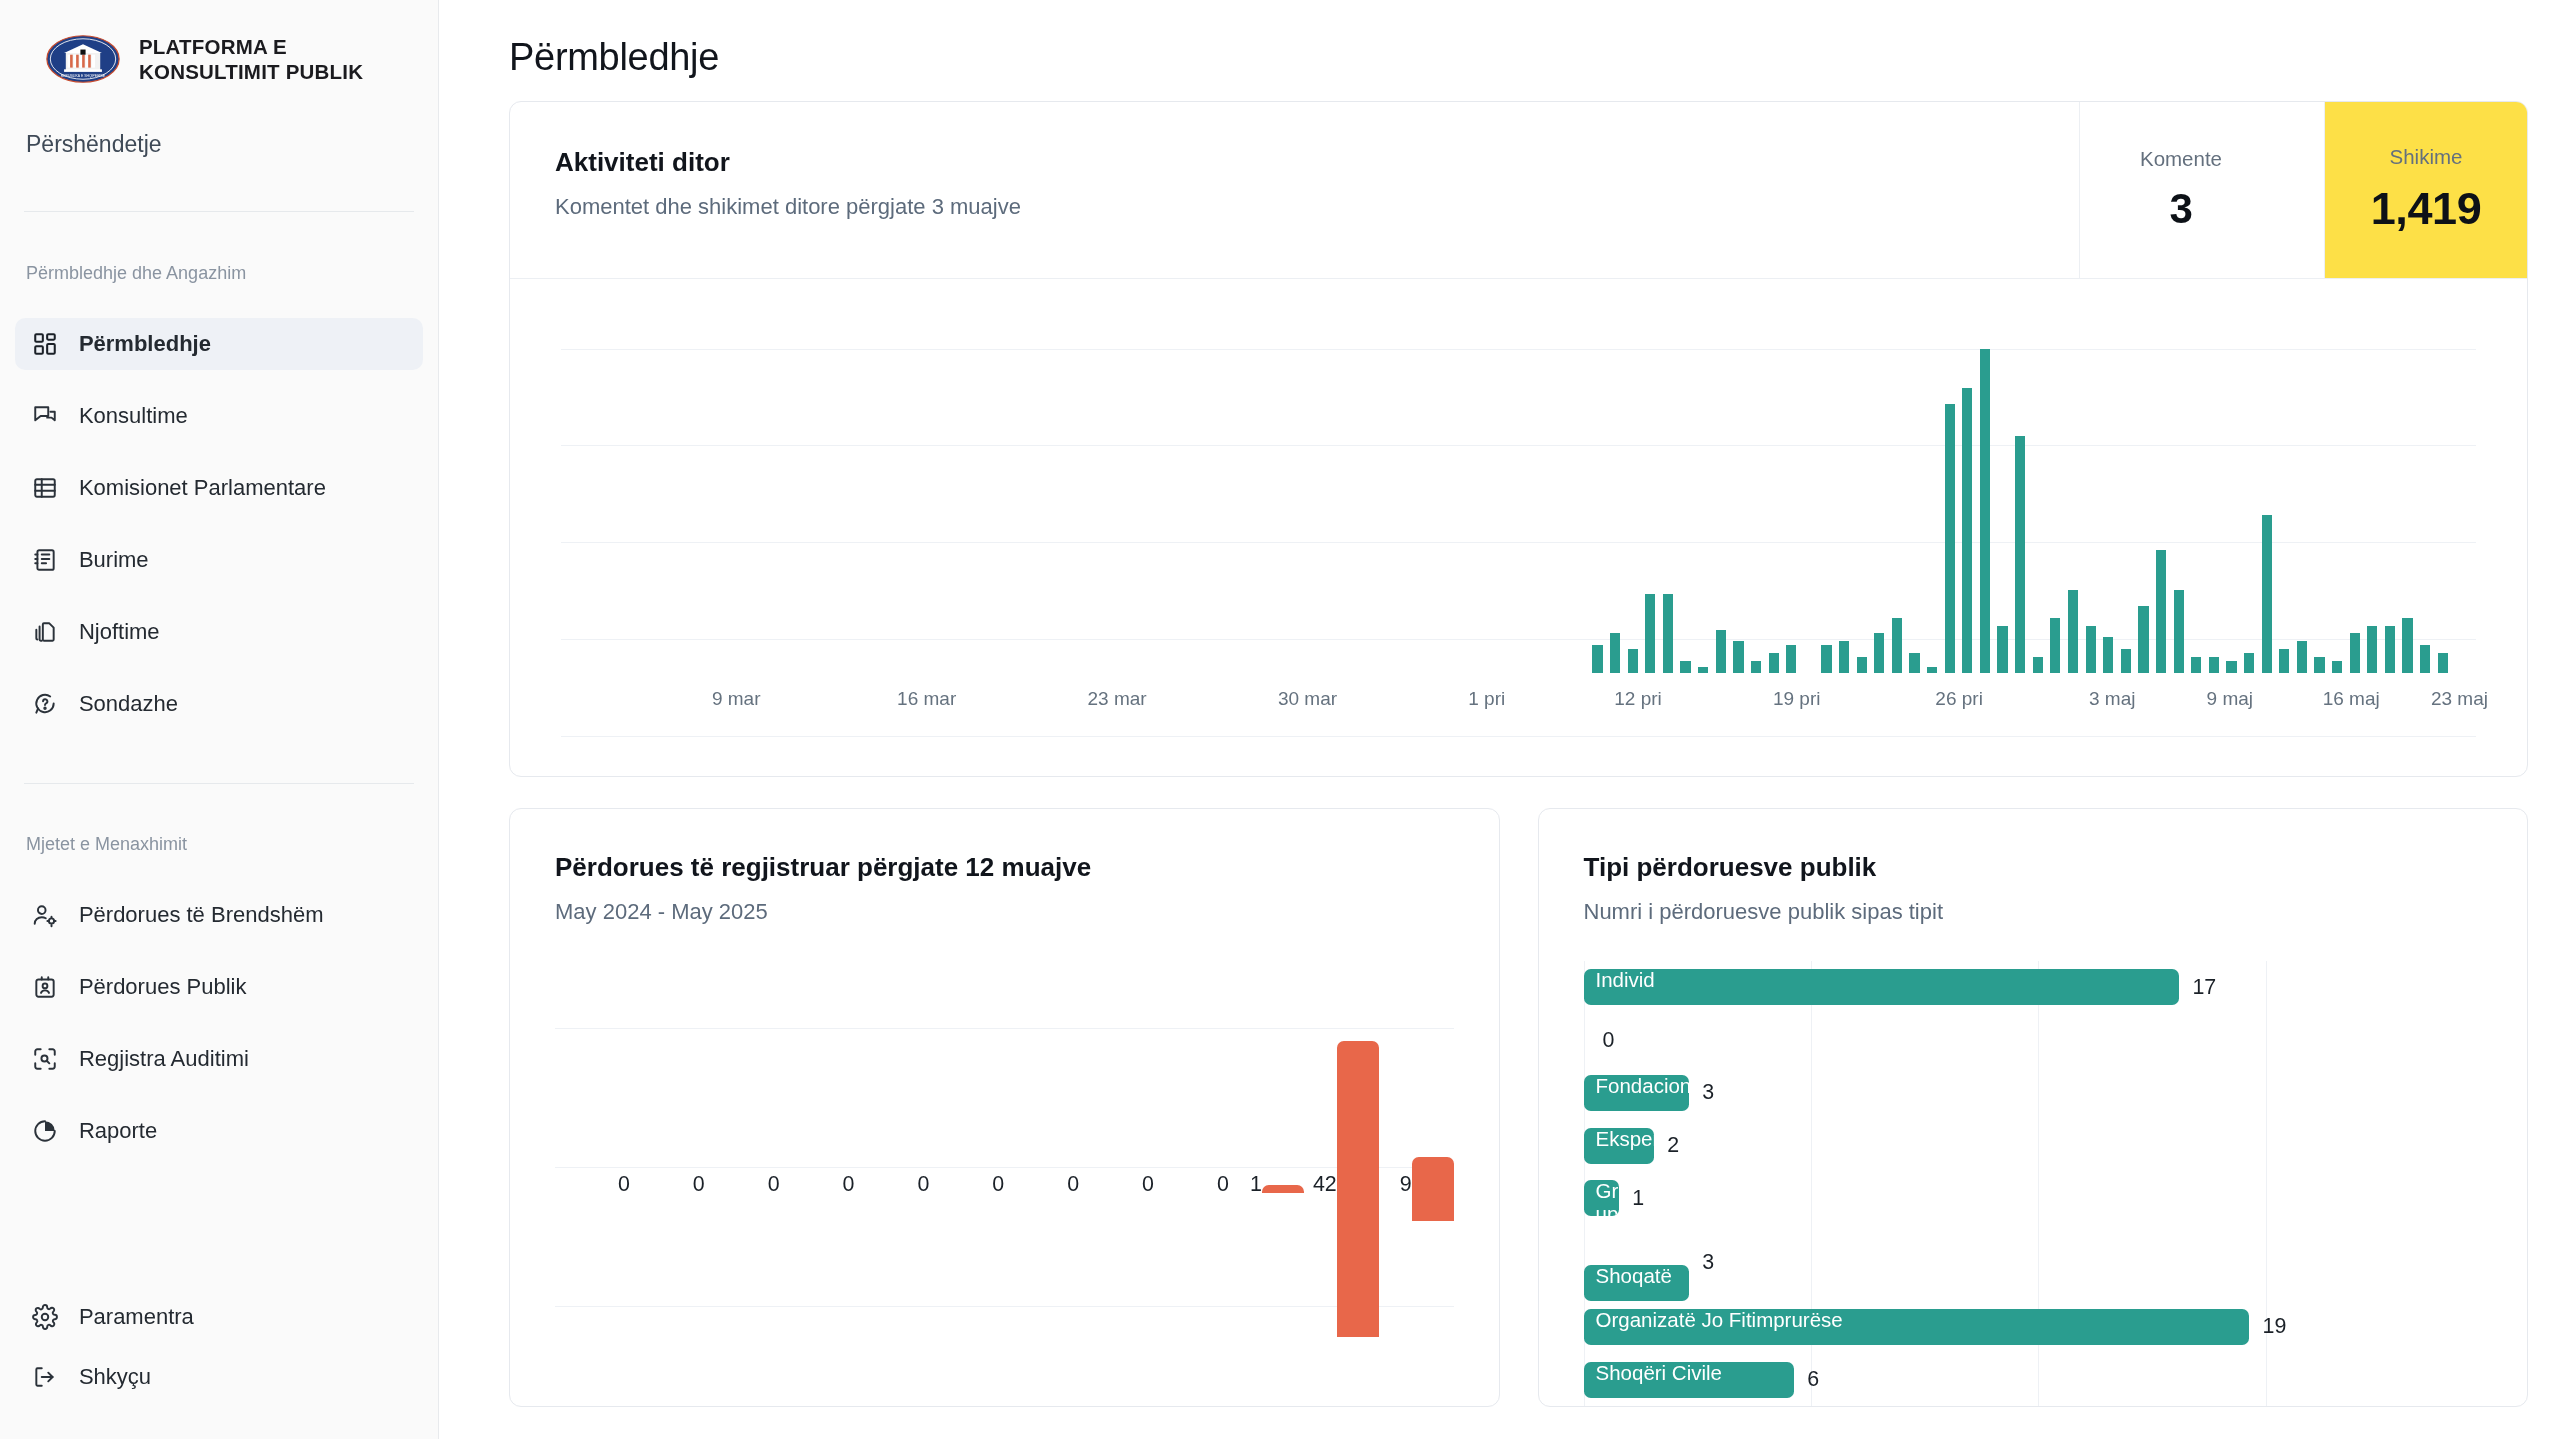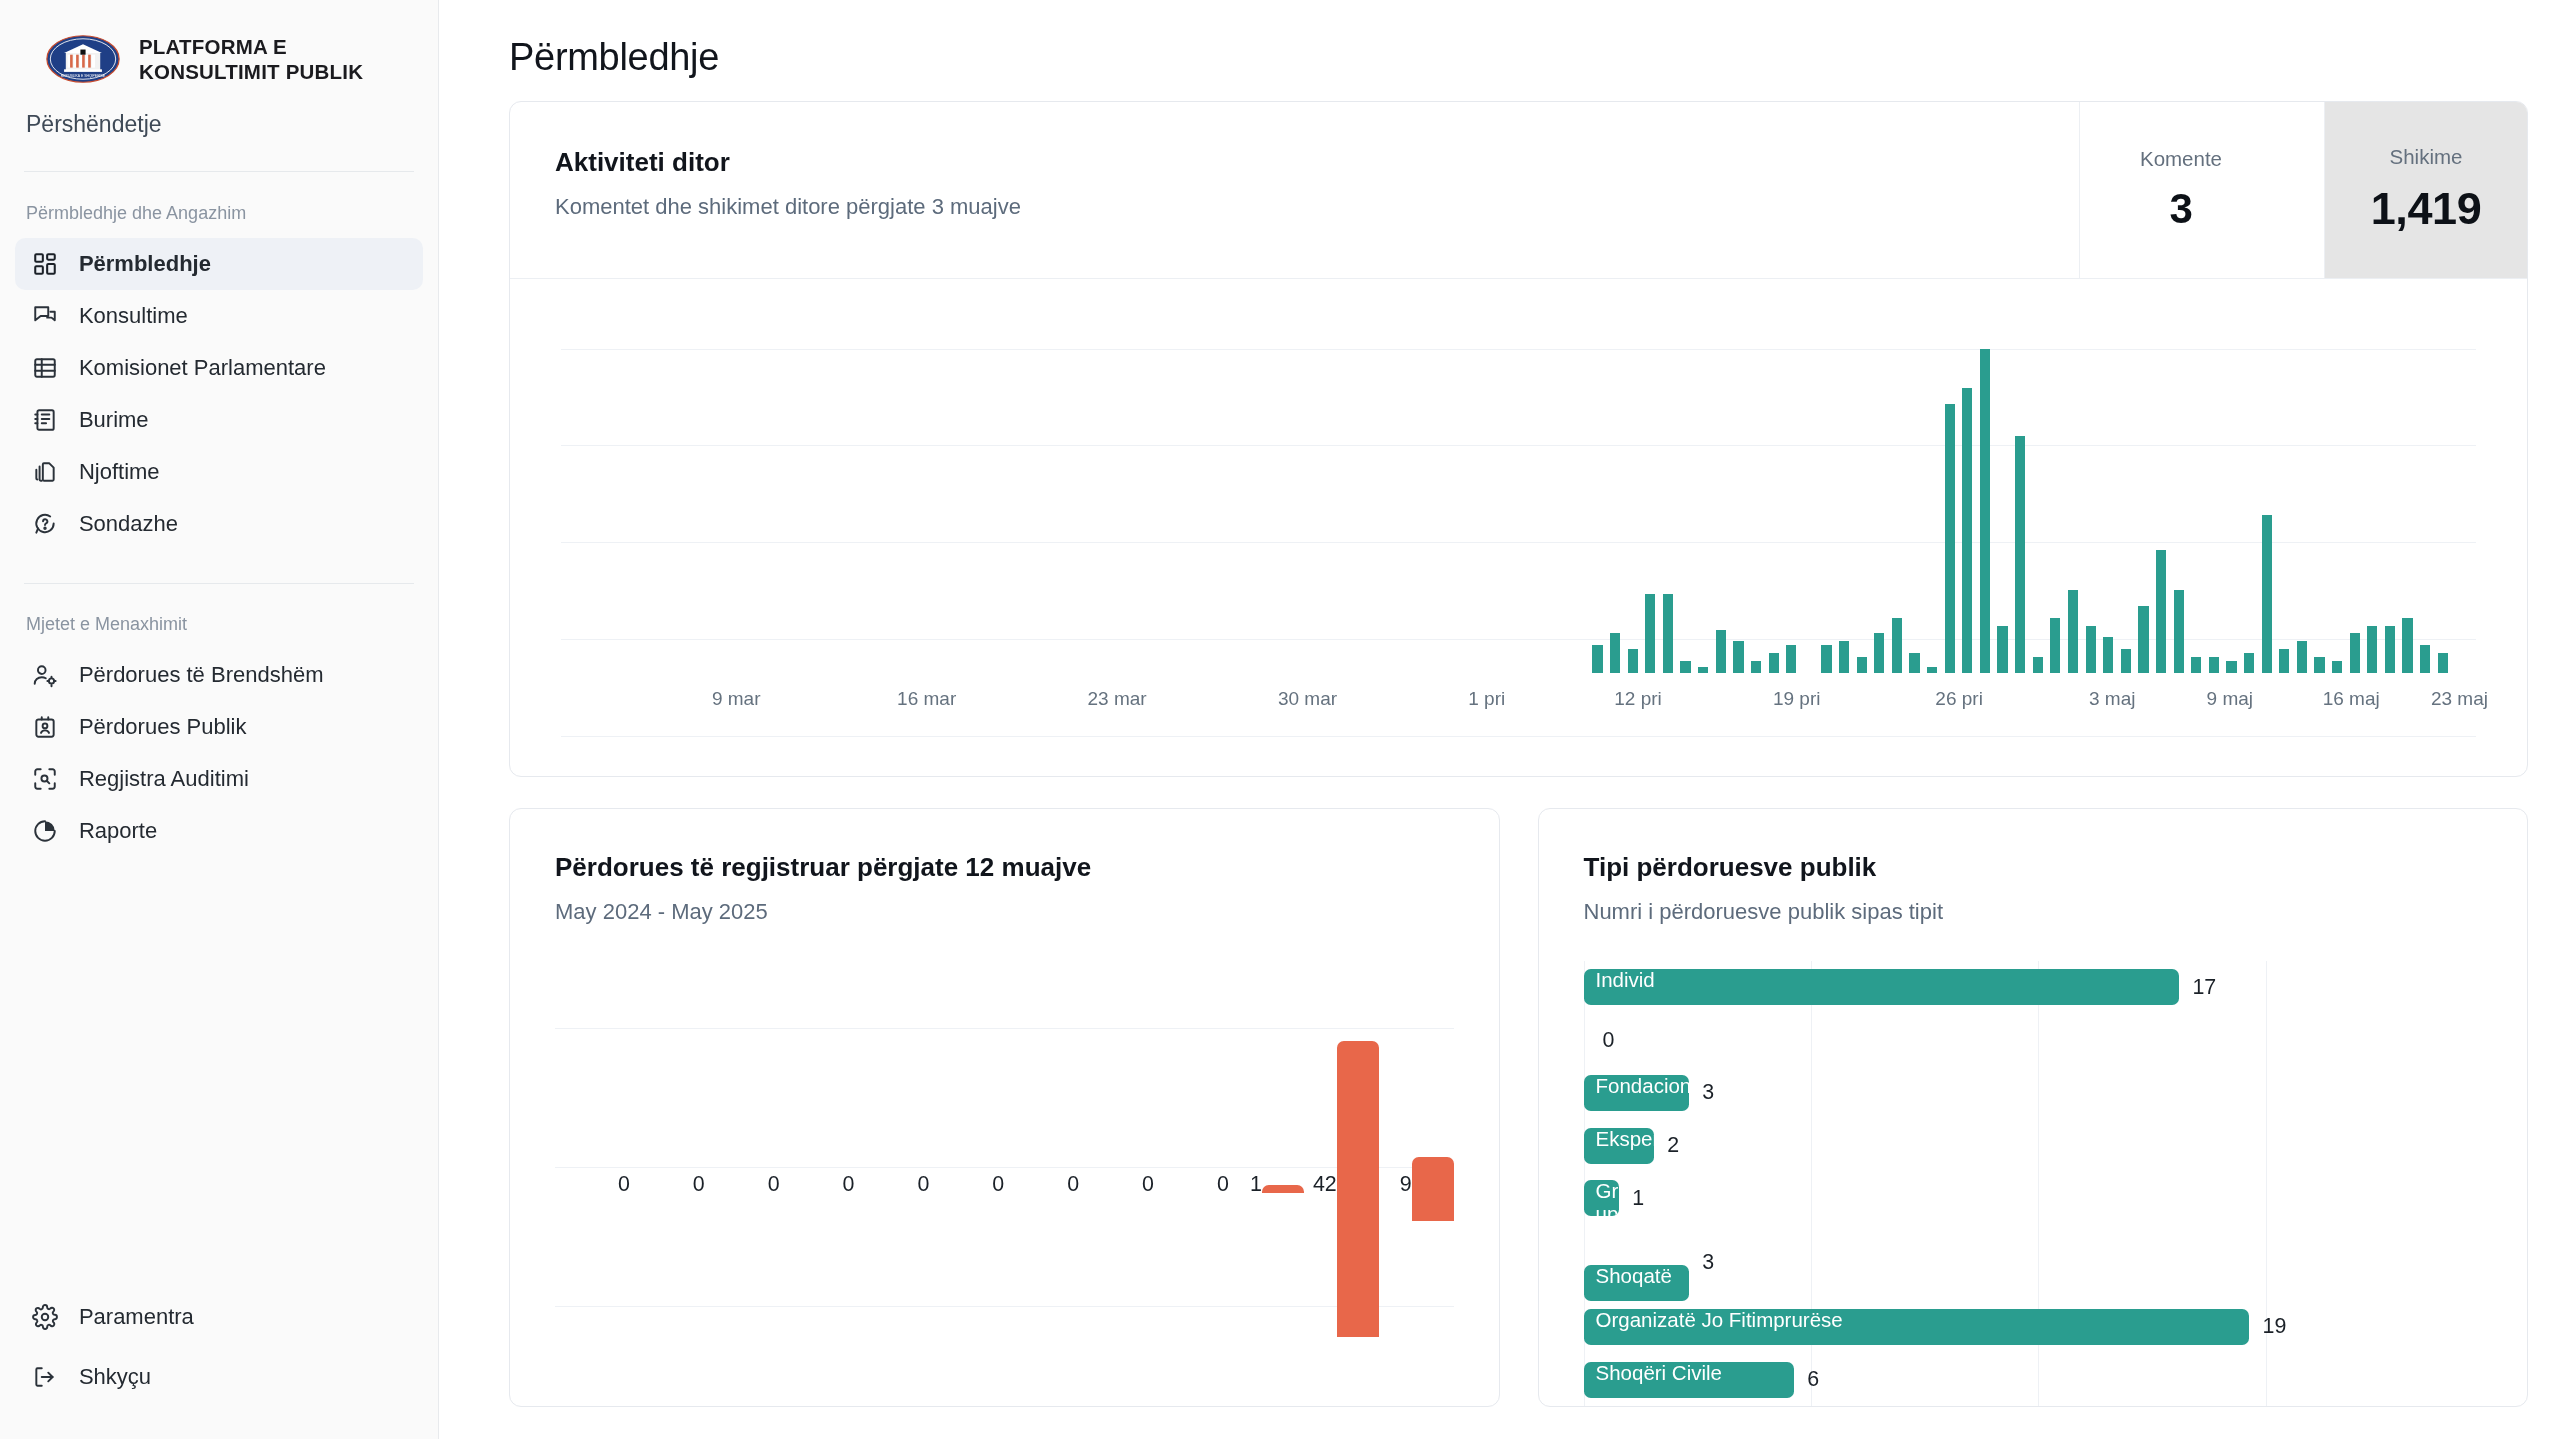--- a/index.html
+++ b/index.html
@@ -7,21 +7,21 @@
     width: 2576px; height: 1439px;
     font-family: "Liberation Sans", sans-serif;
     background: #ffffff; overflow: hidden;
   }
   .app { display: flex; width: 2576px; height: 1439px; }
 
   
   .sidebar {
     width: 439px; height: 1439px; flex: 0 0 439px;
     background: #fafafa; border-right: 0.9px solid #e8eaed;
-    display: flex; flex-direction: column; position: relative;
+    display: flex; flex-direction: column; position: relative; gap: 20px;
   }
   .brand { display: flex; align-items: center; gap: 19px; padding: 34px 26px 0 46px; }
   .brand-logo { width: 74px; height: 50px; flex: 0 0 74px; position: relative; }
   .brand-text {
     font-size: 20.5px; font-weight: 700; line-height: 1.22;
     letter-spacing: 0.2px; color: #1b1b1f; font-family: "Liberation Sans", sans-serif;
   }
   .greeting {
     padding: 27px 26px 33px 26px; font-size: 23px; color: #3f4a57;
     font-weight: 400;
@@ -61,21 +61,21 @@
   .activity-card { height: 676px; display: flex; flex-direction: column; }
   .activity-head { display: flex; border-bottom: 0.9px solid #eceff3; height: 177px; gap: 42px; }
   .activity-titles { flex: 1 1 auto; padding: 45px 0 0 45px; }
   .activity-title { font-size: 26px; font-weight: 700; color: #11151c; }
   .activity-sub { font-size: 22px; color: #5d6b7c; margin-top: 16.3px; }
   .stat-box {
     width: 203px; flex: 0 0 203px; border-left: 0.9px solid #eceff3;
     display: flex; flex-direction: column; align-items: center;
     justify-content: center; gap: 14.5px;
   }
-  .stat-box.highlight { background: #e5e5e5; }
+  .stat-box.highlight { background: #fde047; }
   .stat-label { font-size: 20.5px; color: #64707e; }
   .stat-value { font-size: 42px; font-weight: 700; color: #0d1117; letter-spacing: -0.4px; }
   .stat-box.highlight .stat-value { font-size: 45px; }
 
   .activity-plot { flex: 1 1 auto; position: relative; padding: 0 51px 0 51px; }
   .plot-inner { position: relative; width: 100%; height: 100%; }
   .gridline {
     position: absolute; left: 0; right: 0; height: 0.9px; background: #eef1f5;
   }
   .bars-row {

